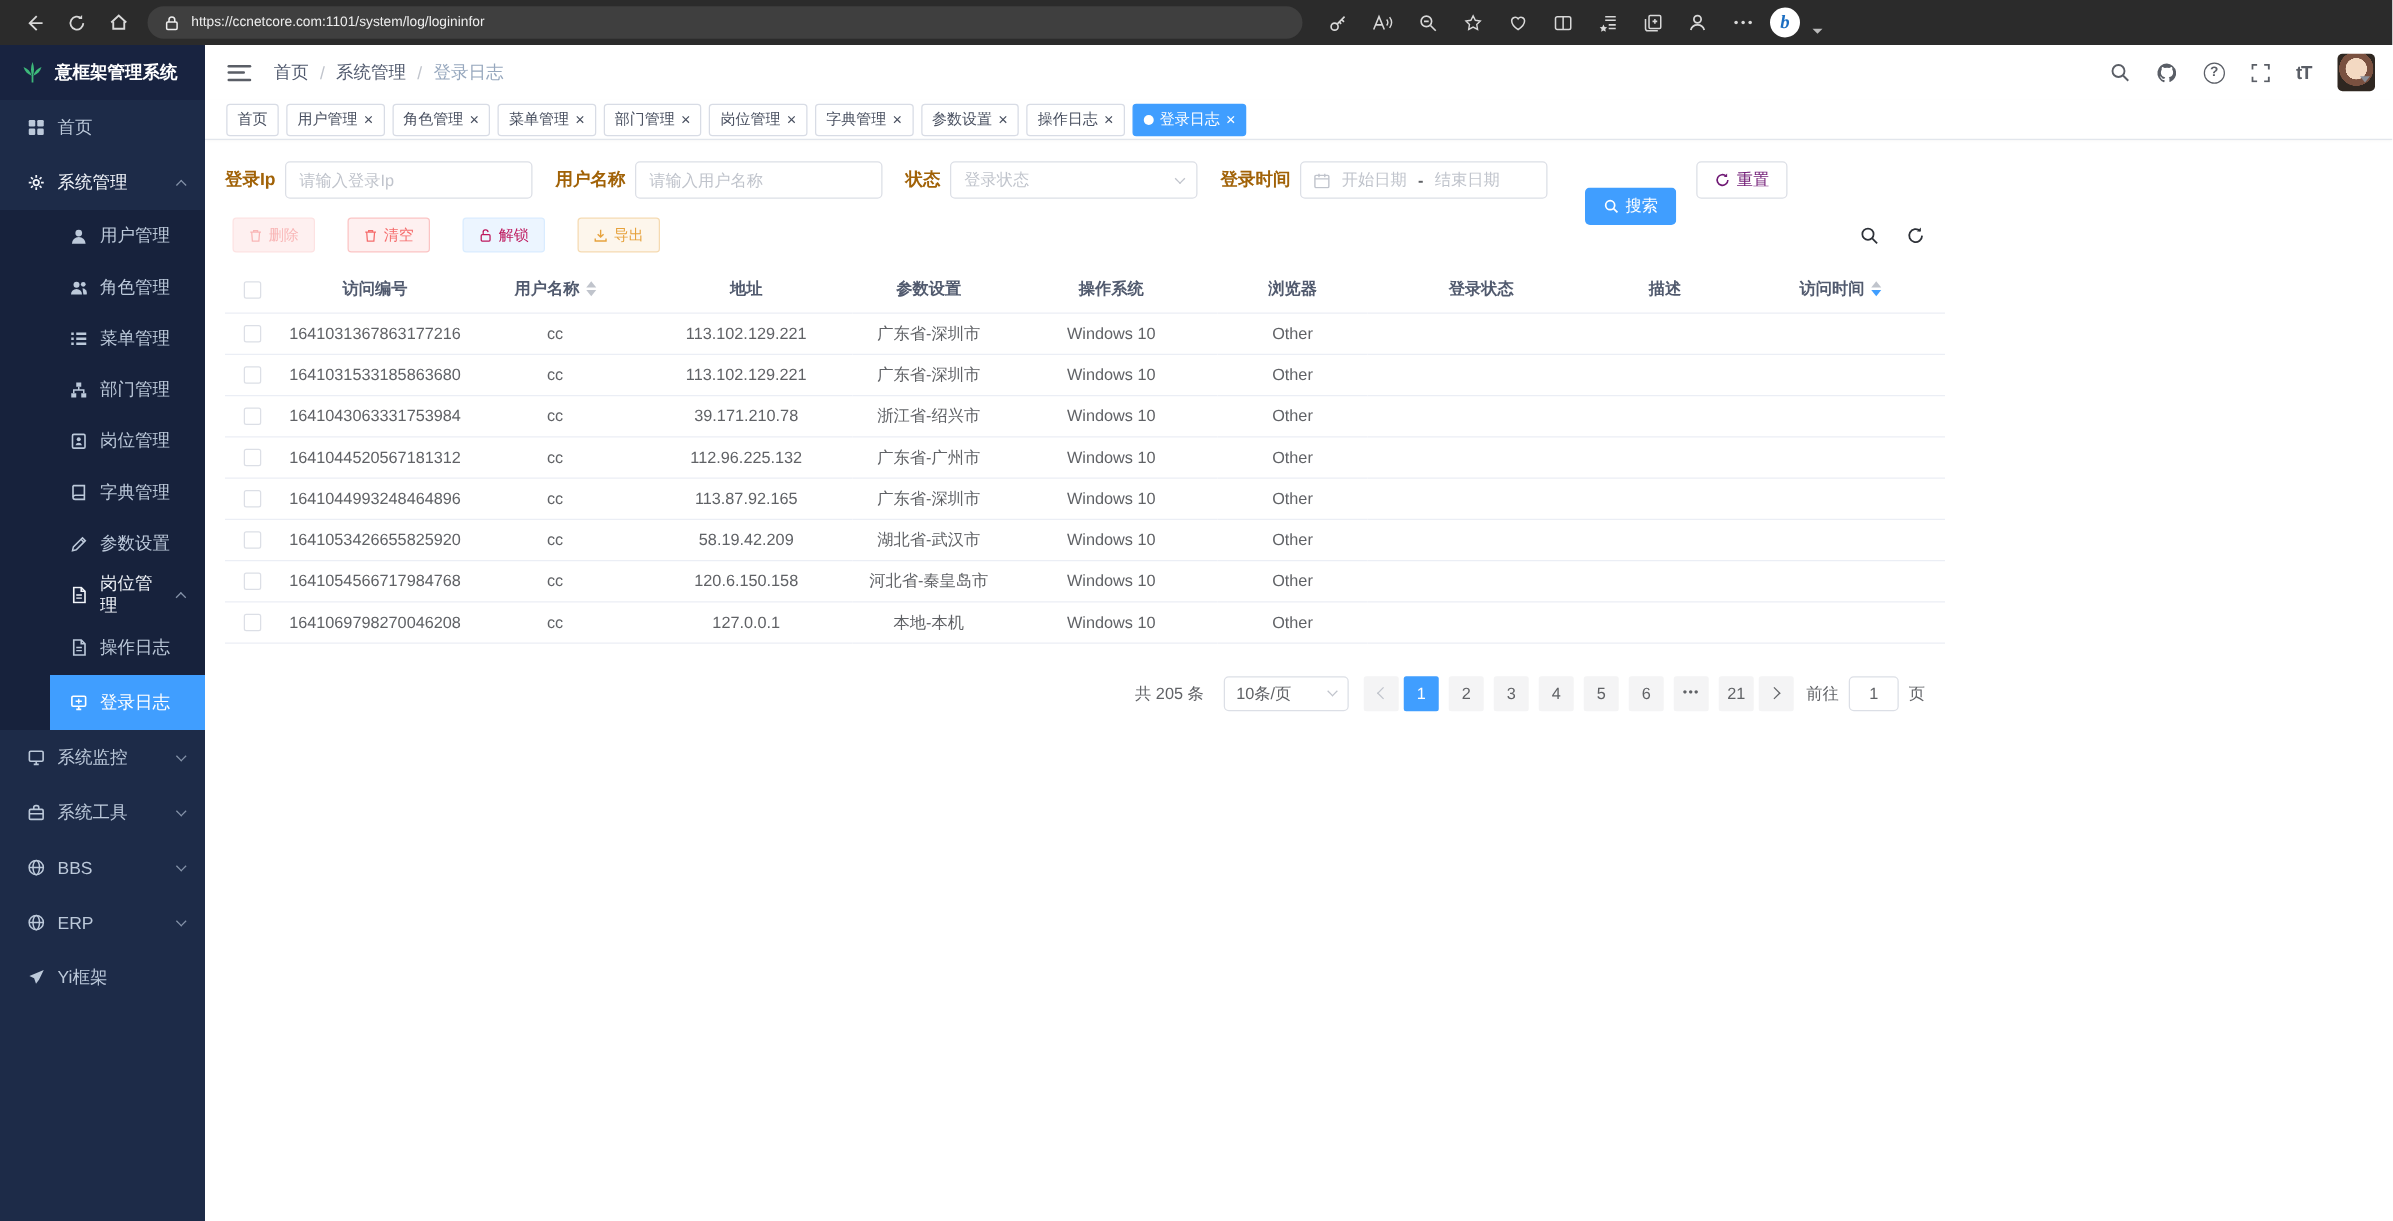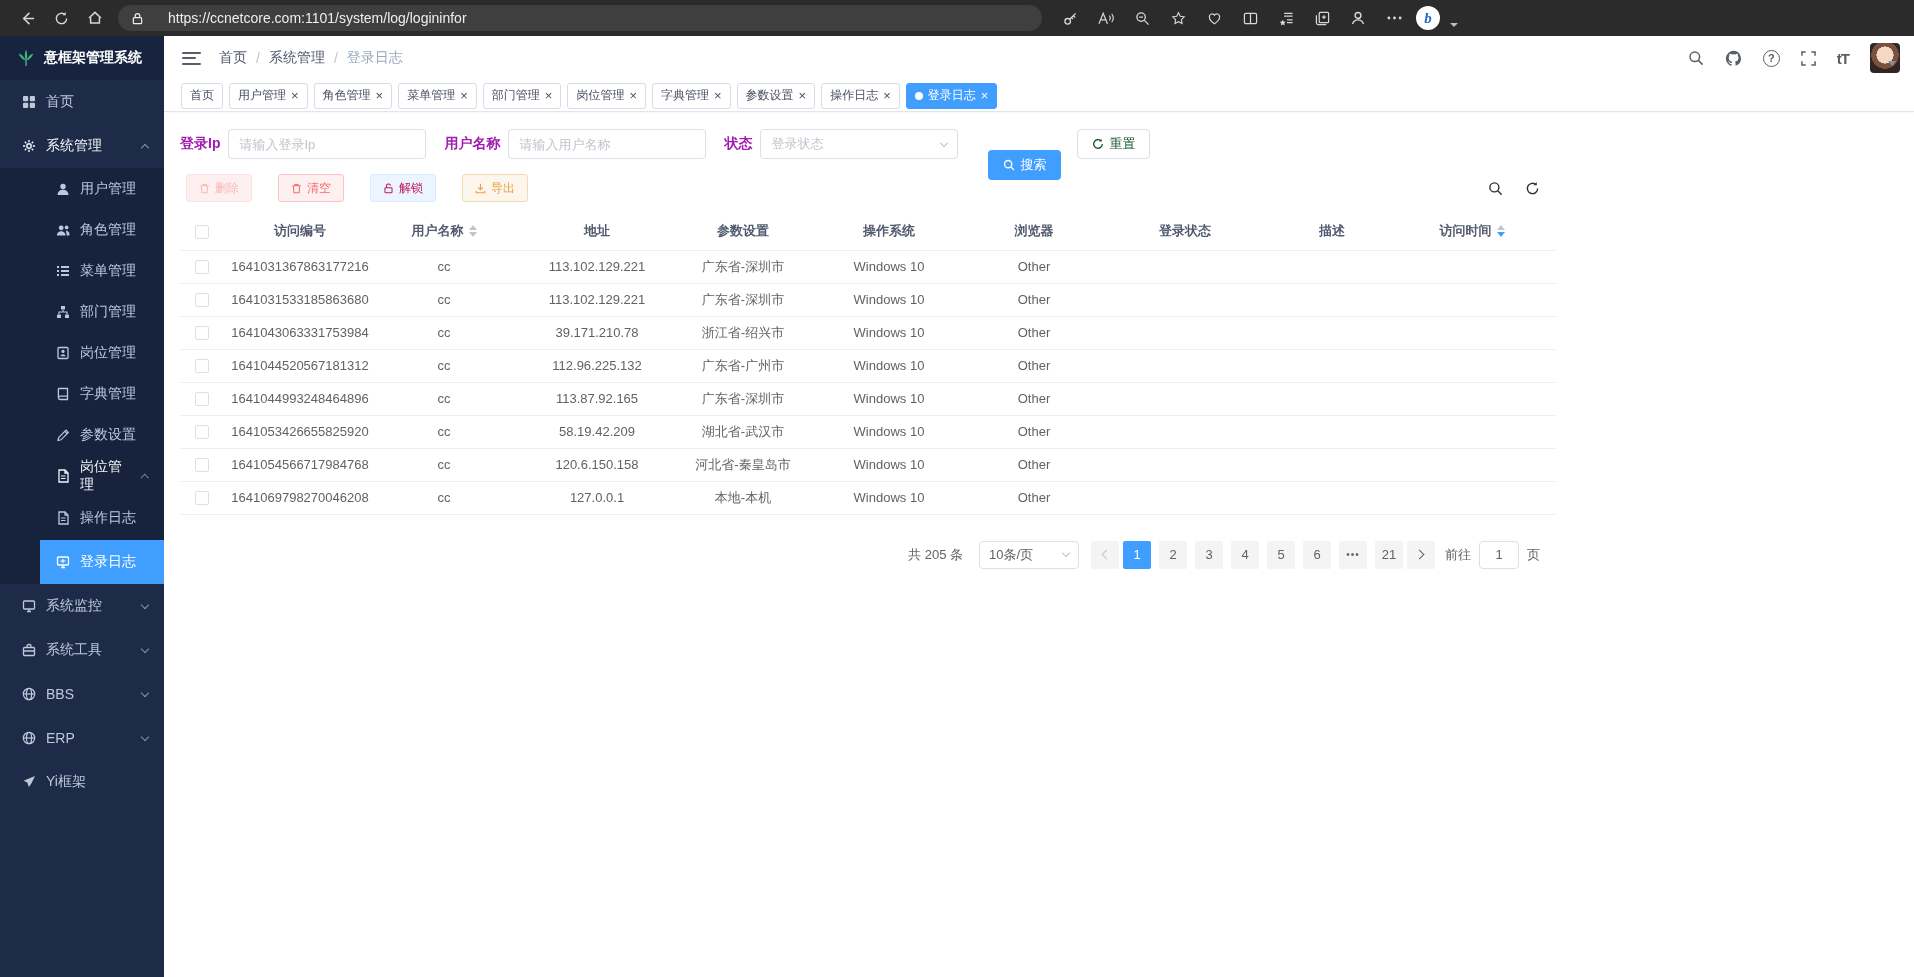--- a/index.html
+++ b/index.html
@@ -3,21 +3,21 @@
 <meta charset="utf-8">
 <style>
   * { margin:0; padding:0; box-sizing:border-box; }
   html,body { width:1914px; height:977px; }
   body { font-family:"Liberation Sans","DejaVu Sans",sans-serif; background:#fff; overflow:hidden; font-size:13px; color:#606266; }
   svg { display:block; }
 
   
   .bbar { height:36px; background:#2b2b2b; display:flex; align-items:center; padding:0 10px; color:#d8d8d8; }
   .bicon { width:34px; height:28px; display:flex; align-items:center; justify-content:center; border-radius:4px; color:#d8d8d8; flex:0 0 auto; cursor:pointer; }
-  .url-pill { width:924px; height:26px; margin-left:6px; background:#3f3f3f; border-radius:13px; display:flex; align-items:center; gap:24px; padding:0 13px; color:#eeeeee; font-size:14px; }
+  .url-pill { width:924px; height:26px; margin-left:6px; background:#3f3f3f; border-radius:13px; display:flex; align-items:center; gap:9px; padding:0 13px; color:#eeeeee; font-size:11px; }
   .bright { display:flex; align-items:center; gap:8px; margin-left:14px; }
   .bright .bicon { width:28px; }
   .copilot { width:24px; height:24px; border-radius:50%; background:#ffffff; color:#1b6ec2; font-weight:bold; font-style:italic; display:flex; align-items:center; justify-content:center; font-size:15px; font-family:"Liberation Serif",serif; cursor:pointer; }
   .cop-caret { width:0;height:0;border-left:4px solid transparent;border-right:4px solid transparent;border-top:4px solid #bbb; margin:14px 0 0 2px; }
 
   
   .app { display:flex; height:941px; }
   .sidebar { width:164px; background:#1d2b48; color:#bcc9da; flex-shrink:0; overflow:hidden; }
   .logo-row { height:44px; display:flex; align-items:center; gap:8px; padding-left:16px; color:#fff; font-weight:bold; font-size:14px; background:#182340; }
   .m-item { height:44px; display:flex; align-items:center; gap:10px; padding:0 16px 0 22px; font-size:14px; cursor:pointer; }
@@ -60,32 +60,32 @@
   .tab.active .dot { display:inline-block; }
   .tab-close { display:none; margin-left:5px; font-size:13px; line-height:1; }
   .tab.closable .tab-close { display:inline; }
   .tab-close::before { content:"×"; }
 
   
   .content { padding:10px 0 0 16px; width:1392px; }
 
   .filters { display:flex; align-items:center; height:44px; }
   .fgroup { display:flex; align-items:center; margin-right:18px; }
-  .flabel { font-weight:bold; color:#a21caf; font-size:14px; margin-right:8px; white-space:nowrap; }
+  .flabel { font-weight:bold; color:#a16207; font-size:14px; margin-right:8px; white-space:nowrap; }
   .finput { height:30px; border:1px solid #dcdfe6; border-radius:4px; padding:0 10px; font-size:13px; color:#606266; outline:none; font-family:inherit; }
   .finput::placeholder { color:#c0c4cc; }
   .w200 { width:198px; }
   .fselect { width:198px; height:30px; border:1px solid #dcdfe6; border-radius:4px; display:flex; align-items:center; justify-content:space-between; padding:0 10px; color:#c0c4cc; cursor:pointer; }
   .sel-chev { display:inline-block; width:6px; height:6px; border-right:1.2px solid #c0c4cc; border-bottom:1.2px solid #c0c4cc; transform:rotate(45deg); margin-top:-3px; }
   .fdate { width:198px; height:30px; border:1px solid #dcdfe6; border-radius:4px; display:flex; align-items:center; gap:9px; padding:0 10px; color:#c0c4cc; cursor:pointer; }
   .fdate .sep { color:#606266; font-weight:bold; }
   .fbtns { display:flex; align-items:center; margin-left:12px; gap:16px; }
   .btn { height:30px; border-radius:4px; font-size:13px; display:inline-flex; align-items:center; gap:5px; padding:0 14px; border:1px solid transparent; cursor:pointer; background:#fff; font-family:inherit; }
   .btn-primary { background:#409eff; color:#fff;margin-top:41px; }
-  .btn-default { border-color:#dcdfe6; color:#14532d; }
+  .btn-default { border-color:#dcdfe6; color:#701a75; }
 
   .toolbar { display:flex; align-items:center; margin-top:8px; padding-left:6px; }
   .tbtn { height:28px; padding:0 12px; font-size:12px; border-radius:3px; display:inline-flex; align-items:center; gap:5px; margin-right:26px; border:1px solid; background:#fff; cursor:pointer; font-family:inherit; }
   .tbtn.danger { color:#f56c6c; background:#fef0f0; border-color:#fbc4c4; }
   .tbtn.danger.disabled { color:#f9b6b6; border-color:#fde2e2; cursor:not-allowed; }
   .tbtn.primary-dis { color:#be185d; background:#ecf5ff; border-color:#d9ecff; cursor:not-allowed; }
   .tbtn.warning { color:#e6a23c; background:#fdf6ec; border-color:#f5dab1; }
   .tool-icons { margin-left:auto; display:flex; gap:22px; padding-right:16px; color:#2d3138; }
   .tool-icons .ticon { cursor:pointer; }
 
@@ -493,20 +493,34 @@
         </div>
         <div class="fgroup">
           <span class="flabel">用户名称</span>
           <input class="finput w200" placeholder="请输入用户名称" style="">
         </div>
         <div class="fgroup">
           <span class="flabel">状态</span>
           <div class="fselect">
             <span>登录状态</span>
             <span class="sel-chev"></span>
+          </div>
+        </div>
+        <div class="fgroup">
+          <span class="flabel">登录时间</span>
+          <div class="fdate">
+            <span>
+              <svg width="13" height="13" viewBox="0 0 14 14">
+                  <rect x="1" y="2.5" width="12" height="10.5" rx="1" fill="none" stroke="currentColor" stroke-width="1.2"></rect>
+                  <path d="M1 5.5h12M4.5 1v3M9.5 1v3" stroke="currentColor" stroke-width="1.2"></path>
+                </svg>
+            </span>
+            <span>开始日期</span>
+            <span class="sep">-</span>
+            <span>结束日期</span>
           </div>
         </div>
         <div class="fbtns">
           <button class="btn btn-primary">
             <svg width="12" height="12" viewBox="0 0 14 14">
                 <circle cx="6" cy="6" r="4.2" fill="none" stroke="currentColor" stroke-width="1.6"></circle>
                 <path d="M9.2 9.2l3.6 3.6" stroke="currentColor" stroke-width="1.6"></path>
               </svg>
             <span>搜索</span>
           </button>

